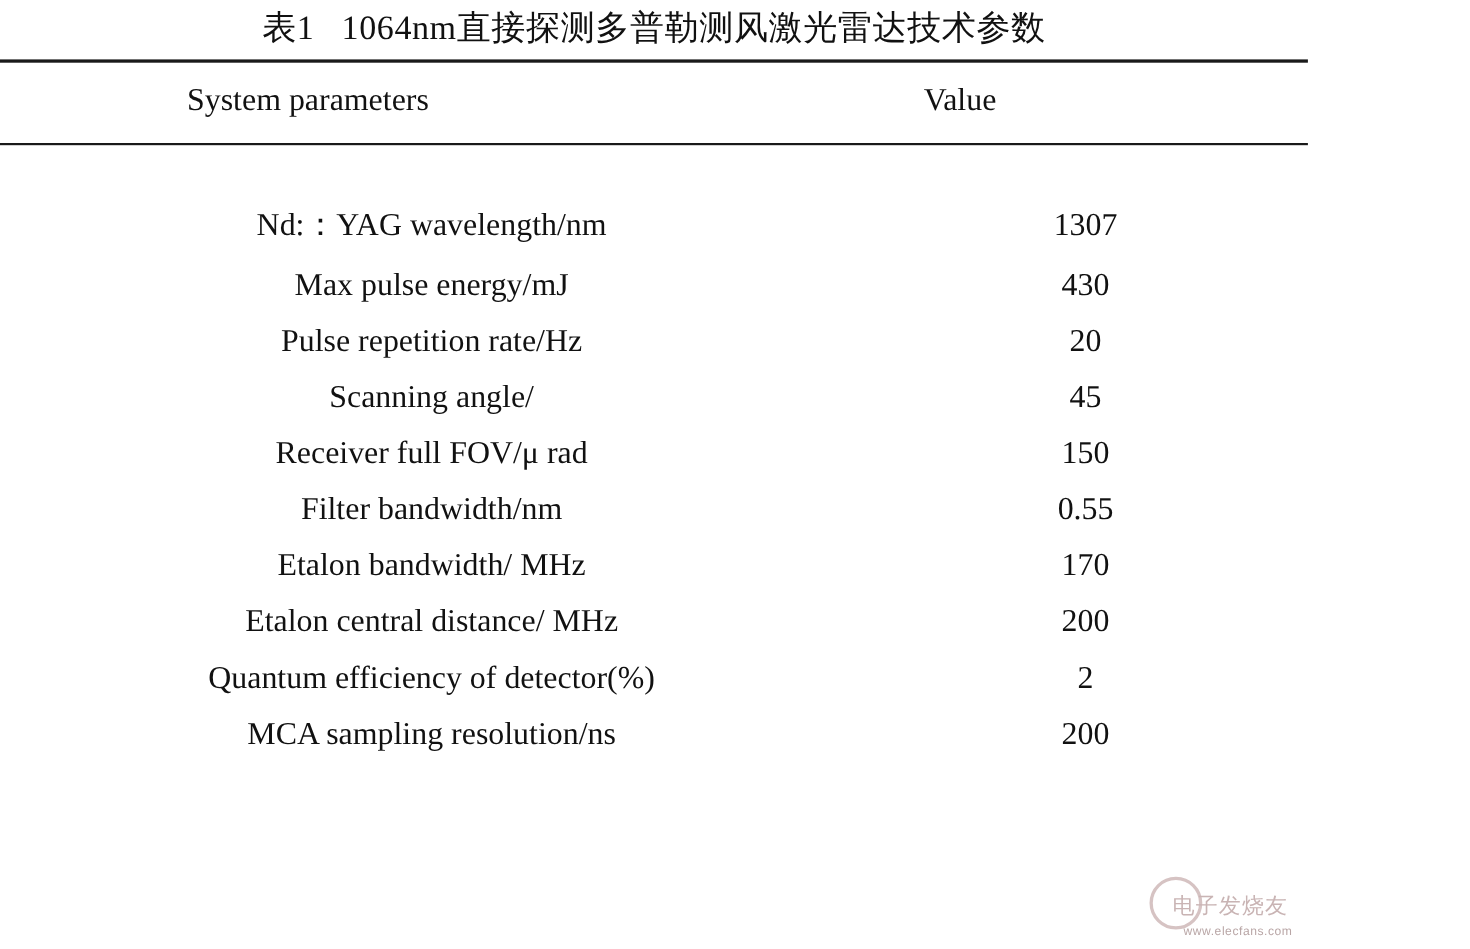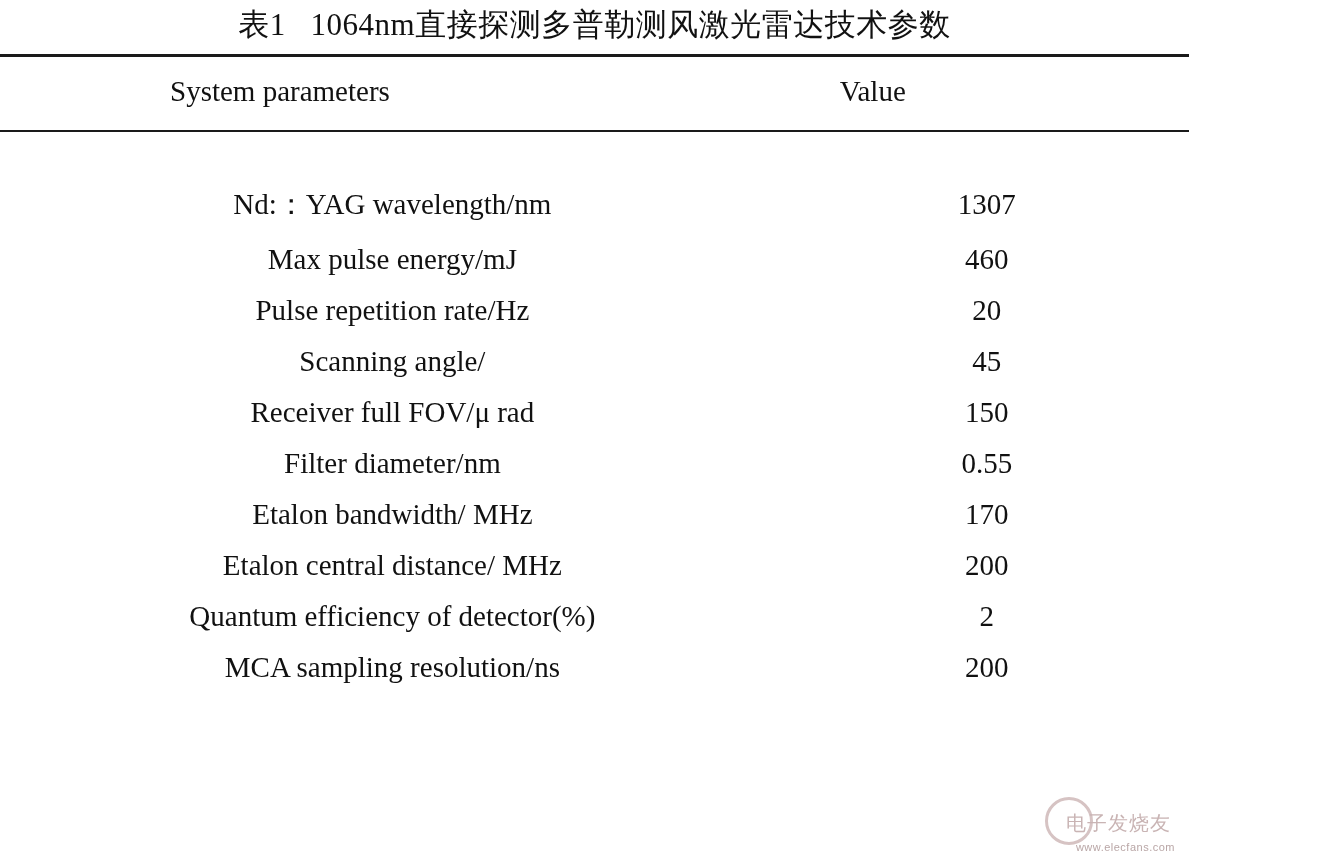--- a/index.html
+++ b/index.html
@@ -133,36 +133,36 @@
           <td></td>
           <td></td>
         </tr>
 
       <tr>
         <td>Nd:：YAG wavelength/nm</td>
         <td class="value-cell">1307</td>
       </tr>
       <tr>
         <td>Max pulse energy/mJ</td>
-        <td class="value-cell">460</td>
+        <td class="value-cell">430</td>
       </tr>
       <tr>
         <td>Pulse repetition rate/Hz</td>
         <td class="value-cell">20</td>
       </tr>
       <tr>
         <td>Scanning angle/</td>
         <td class="value-cell">45</td>
       </tr>
       <tr>
         <td>Receiver full FOV/μ rad</td>
         <td class="value-cell">150</td>
       </tr>
       <tr>
-        <td>Filter diameter/nm</td>
+        <td>Filter bandwidth/nm</td>
         <td class="value-cell">0.55</td>
       </tr>
       <tr>
         <td>Etalon bandwidth/ MHz</td>
         <td class="value-cell">170</td>
       </tr>
       <tr>
         <td>Etalon central distance/ MHz</td>
         <td class="value-cell">200</td>
       </tr>

